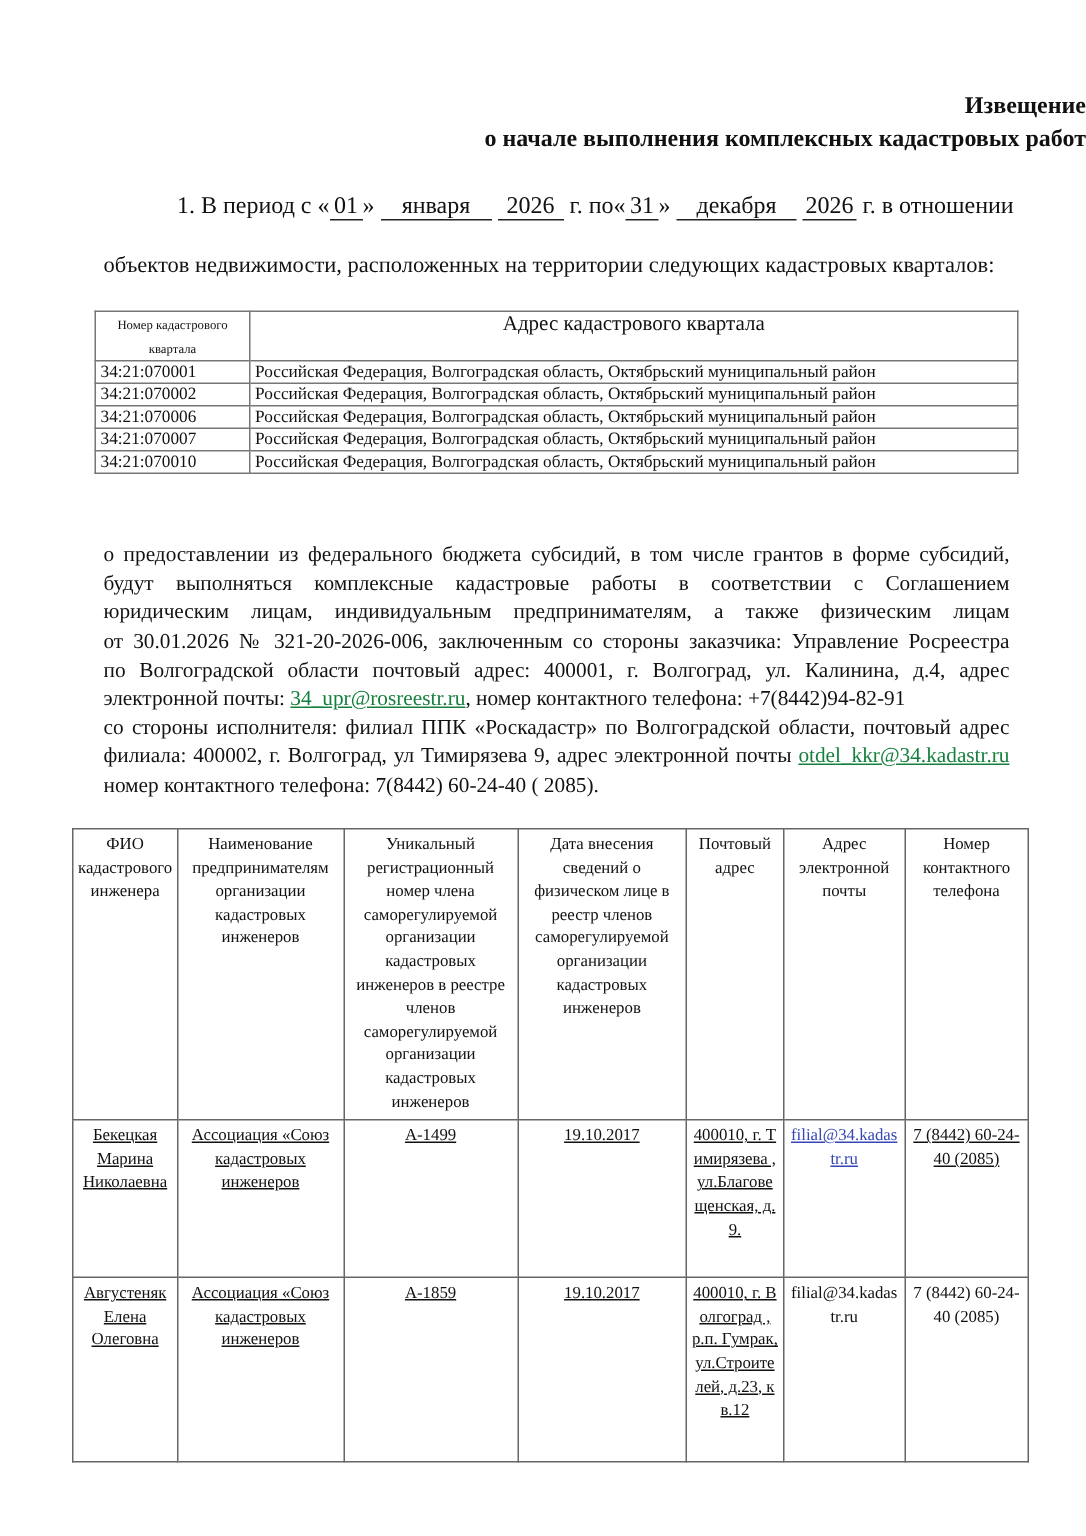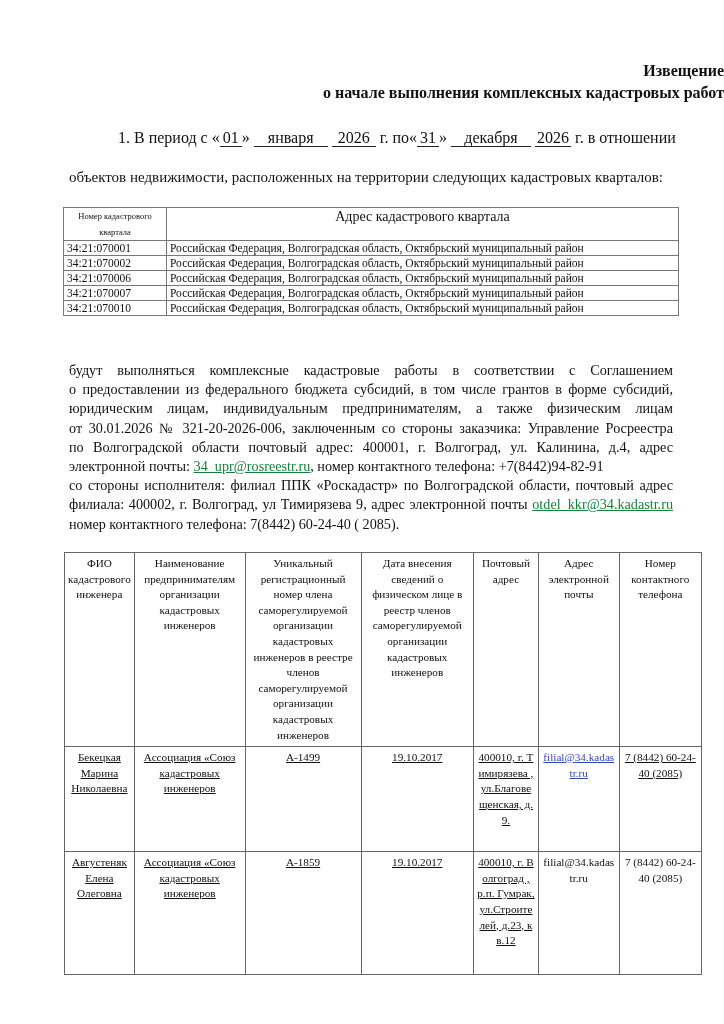--- a/index.html
+++ b/index.html
@@ -35,21 +35,21 @@
   .qtable th.num { font-size: 8.5px; line-height: 16px; width: 96px; text-align: center; }
   .qtable th.addr { font-size: 14px; padding-top: 2px; text-align: center; height: 28px; }
   .para {
     position: absolute; top: 361px; left: 69px; width: 604px;
     font-size: 14.2px; line-height: 19.2px; text-align: justify;
   }
   .para p { margin: 0; }
   .para .line-j { text-align: justify; text-align-last: justify; }
   .para a { color: #15803d; text-decoration: underline; }
   .etable {
-    position: absolute; top: 552px; left: 64px; width: 638px;
+    position: absolute; top: 552px; left: 48px; width: 638px;
     font-size: 11.2px; line-height: 15.6px;
   }
   .etable td, .etable th {
     border: 1px solid #666; vertical-align: top; text-align: center; padding: 3px 3px;
   }
   .etable th { font-weight: normal; height: 184px; }
   .etable .r1 td { height: 98px; }
   .etable .r2 td { height: 116px; }
   .ul { text-decoration: underline; }
   .link { color: #3547b5; text-decoration: underline; }
@@ -99,22 +99,22 @@
         <td>Российская Федерация, Волгоградская область, Октябрьский муниципальный район</td>
       </tr>
     <tr>
         <td>34:21:070010</td>
         <td>Российская Федерация, Волгоградская область, Октябрьский муниципальный район</td>
       </tr>
   </tbody>
 </table>
 
 <div class="para">
+  <p class="line-j">о предоставлении из федерального бюджета субсидий, в том числе грантов в форме субсидий,</p>
   <p class="line-j">будут выполняться комплексные кадастровые работы в соответствии с Соглашением</p>
-  <p class="line-j">о предоставлении из федерального бюджета субсидий, в том числе грантов в форме субсидий,</p>
   <p class="line-j">юридическим лицам, индивидуальным предпринимателям, а также физическим лицам</p>
   <p class="line-j">от 30.01.2026 № 321-20-2026-006, заключенным со стороны заказчика: Управление Росреестра</p>
   <p class="line-j">по Волгоградской области  почтовый адрес: 400001, г. Волгоград, ул. Калинина, д.4, адрес</p>
   <p><span>электронной почты: </span><a href="#">34_upr@rosreestr.ru</a><span>, номер контактного телефона: +7(8442)94-82-91</span></p>
   <p class="line-j">со стороны исполнителя: филиал ППК «Роскадастр» по Волгоградской области, почтовый адрес</p>
   <p class="line-j"><span>филиала: 400002, г. Волгоград, ул Тимирязева 9, адрес электронной почты </span><a href="#">otdel_kkr@34.kadastr.ru</a></p>
   <p>номер контактного телефона: 7(8442) 60-24-40 ( 2085).</p>
 </div>
 
 <table class="etable">

